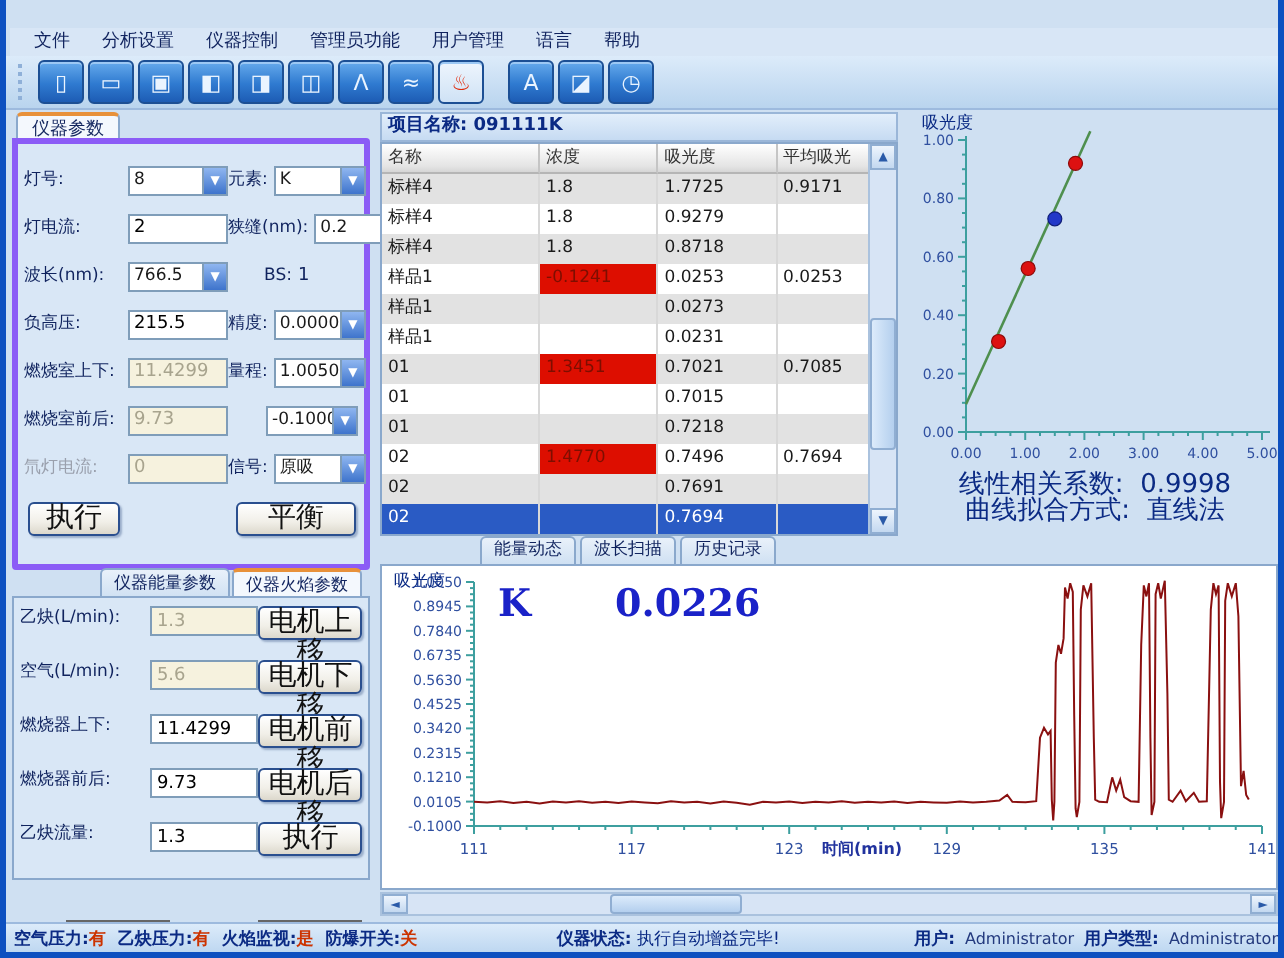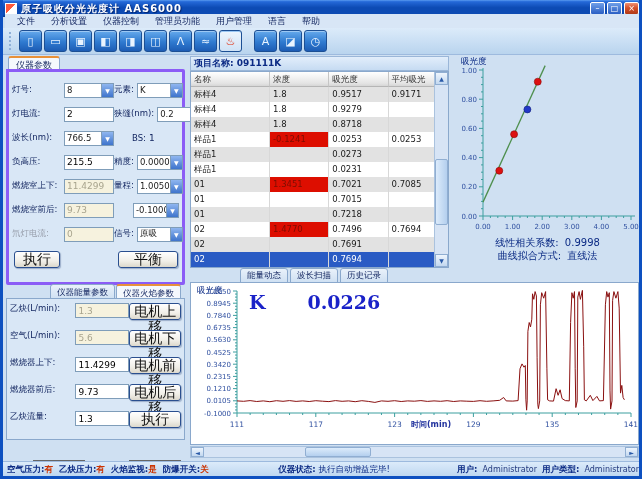--- a/index.html
+++ b/index.html
@@ -84,45 +84,36 @@
   
   .dyntabs{position:absolute;left:187px;top:268px;display:flex;height:14px;}
   .dtab{height:14px;line-height:13px;padding:0 6px;border:1px solid #8aa8cc;border-radius:3px 3px 0 0;background:linear-gradient(180deg,#e9f1fa,#cddff2);color:#10235e;margin-right:2px;font-size:8.5px;}
   .dtab.active{background:#fff;border-top:2px solid #e8913a;font-weight:normal;margin-top:26px;}
   .dynpanel{position:absolute;left:187px;top:282px;width:449px;height:163px;background:#fff;border:1px solid #8aa8cc;box-sizing:border-box;}
   .dyn-ylab{position:absolute;left:6px;top:2px;color:#0b2a84;font-size:8.5px;}
   .kread{position:absolute;left:58px;top:8px;color:#1a22c8;font-family:"DejaVu Serif",serif;font-weight:bold;font-size:19px;display:flex;gap:42px;}
   
   .calpanel{position:absolute;left:450px;top:56px;width:189px;height:214px;}
   .cal-ylab{position:absolute;left:8px;top:0;color:#0b2a84;font-size:8.5px;}
-  .calfoot{position:absolute;left:0;top:180px;width:100%;text-align:center;color:#0b2a84;font-size:10px;line-height:13px;}
+  .calfoot{position:absolute;left:0;top:180px;width:100%;text-align:center;color:#0b2a84;font-size:13px;line-height:13px;}
   
   .statusbar{position:absolute;left:0;top:461px;width:100%;height:15px;background:linear-gradient(180deg,#dcebfa,#bcd6f0);border-top:1px solid #9dbade;display:flex;align-items:center;font-size:8.5px;}
   .sb-left{width:296px;padding-left:4px;display:flex;gap:6px;white-space:nowrap;}
   .sb-pair b{color:#0b2a84;font-weight:bold;}
   .sb-pair i{color:#cc3300;font-style:normal;font-weight:bold;}
   .sb-mid{width:195px;color:#0b2a84;white-space:nowrap;}
   .sb-right{flex:1;color:#0b2a84;white-space:nowrap;display:flex;gap:5px;}
   .sb-right .uval{color:#243a7e;font-size:8px;padding-top:1px;}
   svg text{font-family:"DejaVu Sans",sans-serif;}
 </style>
 </head>
 <body>
 
 <div id="app">
 
-  <div class="titlebar">
-    <span class="app-icon"></span>
-    <span class="title">原子吸收分光光度计  AAS6000</span>
-    <span class="winbtns">
-      <span class="wb wb-min">–</span>
-      <span class="wb wb-max">□</span>
-      <span class="wb wb-close">×</span>
-    </span>
-  </div>
 
   <div class="menubar" id="menubar">
       <div class="menu-item">文件</div>
       <div class="menu-item">分析设置</div>
       <div class="menu-item">仪器控制</div>
       <div class="menu-item">管理员功能</div>
       <div class="menu-item">用户管理</div>
       <div class="menu-item">语言</div>
       <div class="menu-item">帮助</div>
     </div>
@@ -303,21 +294,21 @@
     <div class="tgrid" id="tgrid">
         <div class="trow">
           <span class="th c0">名称</span>
           <span class="th c1">浓度</span>
           <span class="th c2">吸光度</span>
           <span class="th c3">平均吸光度</span>
         </div>
         <div class="trow odd">
           <span class="td c0">标样4</span>
           <span class="td c1">1.8</span>
-          <span class="td c2">0.9517</span>
+          <span class="td c2">1.7725</span>
           <span class="td c3">0.9171</span>
         </div>
         <div class="trow even">
           <span class="td c0">标样4</span>
           <span class="td c1">1.8</span>
           <span class="td c2">0.9279</span>
           <span class="td c3"></span>
         </div>
         <div class="trow odd">
           <span class="td c0">标样4</span>

